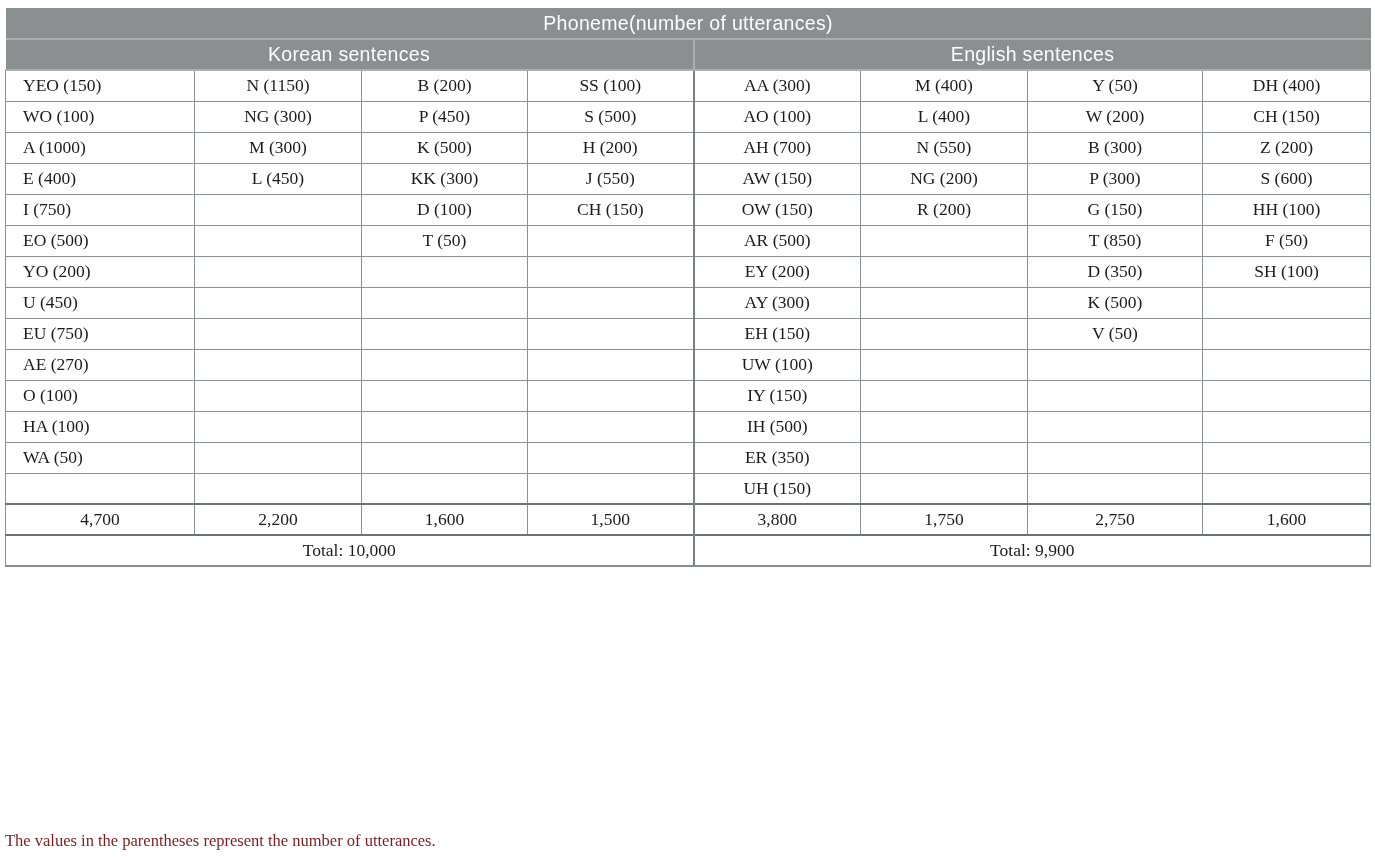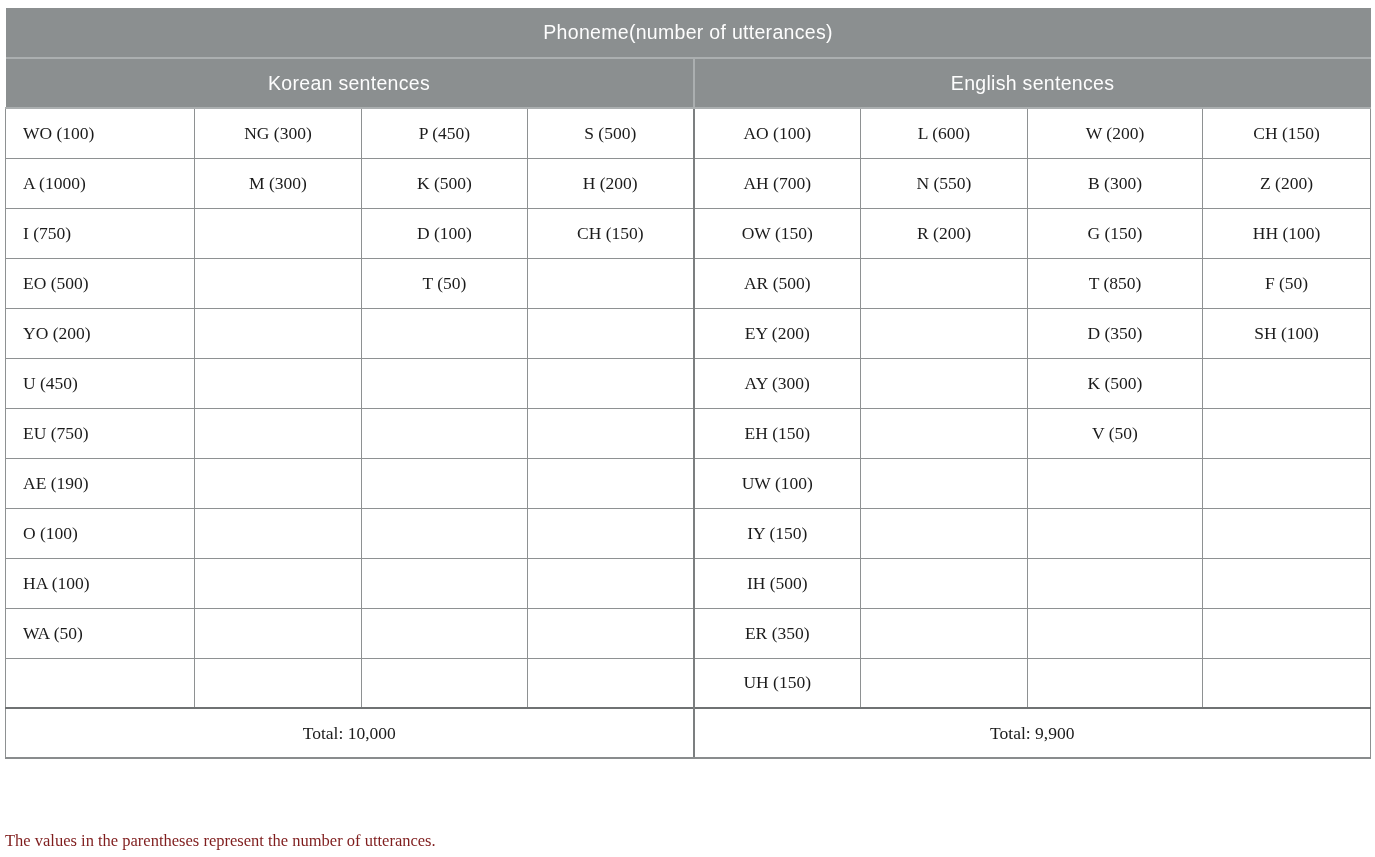--- a/index.html
+++ b/index.html
@@ -11,21 +11,21 @@
     overflow: hidden;
   }
   table.phoneme {
     position: absolute;
     left: 5px;
     top: 8px;
     width: 1365px;
     border-collapse: collapse;
     table-layout: fixed;
   }
-  tr { height: 50px; }
+  tr { height: 31px; }
 
   
   .hdr {
     background: #8b8f90;
     color: #fdfdfd;
     font-family: "Liberation Sans", "DejaVu Sans", sans-serif;
     font-weight: 400;
     font-size: 19.5px;
     letter-spacing: 0.3px;
     text-align: center;
@@ -94,40 +94,60 @@
         <td class="hdr title-cell" colspan="8">Phoneme(number of utterances)</td>
       </tr>
       <tr>
         <td class="hdr sec-cell sec-korean" colspan="4">Korean sentences</td>
         <td class="hdr sec-cell" colspan="4">English sentences</td>
       </tr>
     </thead>
 
     <tbody>
         <tr>
+          <td class="cell c0">YEO (150)</td>
+          <td class="cell">N (1150)</td>
+          <td class="cell">B (200)</td>
+          <td class="cell">SS (100)</td>
+          <td class="cell mid">AA (300)</td>
+          <td class="cell">M (400)</td>
+          <td class="cell">Y (50)</td>
+          <td class="cell">DH (400)</td>
+        </tr>
+        <tr>
           <td class="cell c0">WO (100)</td>
           <td class="cell">NG (300)</td>
           <td class="cell">P (450)</td>
           <td class="cell">S (500)</td>
           <td class="cell mid">AO (100)</td>
-          <td class="cell">L (600)</td>
+          <td class="cell">L (400)</td>
           <td class="cell">W (200)</td>
           <td class="cell">CH (150)</td>
         </tr>
         <tr>
           <td class="cell c0">A (1000)</td>
           <td class="cell">M (300)</td>
           <td class="cell">K (500)</td>
           <td class="cell">H (200)</td>
           <td class="cell mid">AH (700)</td>
           <td class="cell">N (550)</td>
           <td class="cell">B (300)</td>
           <td class="cell">Z (200)</td>
         </tr>
         <tr>
+          <td class="cell c0">E (400)</td>
+          <td class="cell">L (450)</td>
+          <td class="cell">KK (300)</td>
+          <td class="cell">J (550)</td>
+          <td class="cell mid">AW (150)</td>
+          <td class="cell">NG (200)</td>
+          <td class="cell">P (300)</td>
+          <td class="cell">S (600)</td>
+        </tr>
+        <tr>
           <td class="cell c0">I (750)</td>
           <td class="cell"></td>
           <td class="cell">D (100)</td>
           <td class="cell">CH (150)</td>
           <td class="cell mid">OW (150)</td>
           <td class="cell">R (200)</td>
           <td class="cell">G (150)</td>
           <td class="cell">HH (100)</td>
         </tr>
         <tr>
@@ -164,21 +184,21 @@
           <td class="cell c0">EU (750)</td>
           <td class="cell"></td>
           <td class="cell"></td>
           <td class="cell"></td>
           <td class="cell mid">EH (150)</td>
           <td class="cell"></td>
           <td class="cell">V (50)</td>
           <td class="cell"></td>
         </tr>
         <tr>
-          <td class="cell c0">AE (190)</td>
+          <td class="cell c0">AE (270)</td>
           <td class="cell"></td>
           <td class="cell"></td>
           <td class="cell"></td>
           <td class="cell mid">UW (100)</td>
           <td class="cell"></td>
           <td class="cell"></td>
           <td class="cell"></td>
         </tr>
         <tr>
           <td class="cell c0">O (100)</td>
@@ -216,20 +236,30 @@
           <td class="cell"></td>
           <td class="cell"></td>
           <td class="cell mid">UH (150)</td>
           <td class="cell"></td>
           <td class="cell"></td>
           <td class="cell"></td>
         </tr>
       </tbody>
 
     <tbody>
+      <tr class="totals-row">
+        <td class="cell">4,700</td>
+        <td class="cell">2,200</td>
+        <td class="cell">1,600</td>
+        <td class="cell">1,500</td>
+        <td class="cell mid">3,800</td>
+        <td class="cell">1,750</td>
+        <td class="cell">2,750</td>
+        <td class="cell">1,600</td>
+      </tr>
       <tr class="grand-row">
         <td class="cell" colspan="4">Total: 10,000</td>
         <td class="cell mid" colspan="4">Total: 9,900</td>
       </tr>
     </tbody>
   </table>
 
   <div class="footnote">The values in the parentheses represent the number of utterances.</div>
 </div>
 

